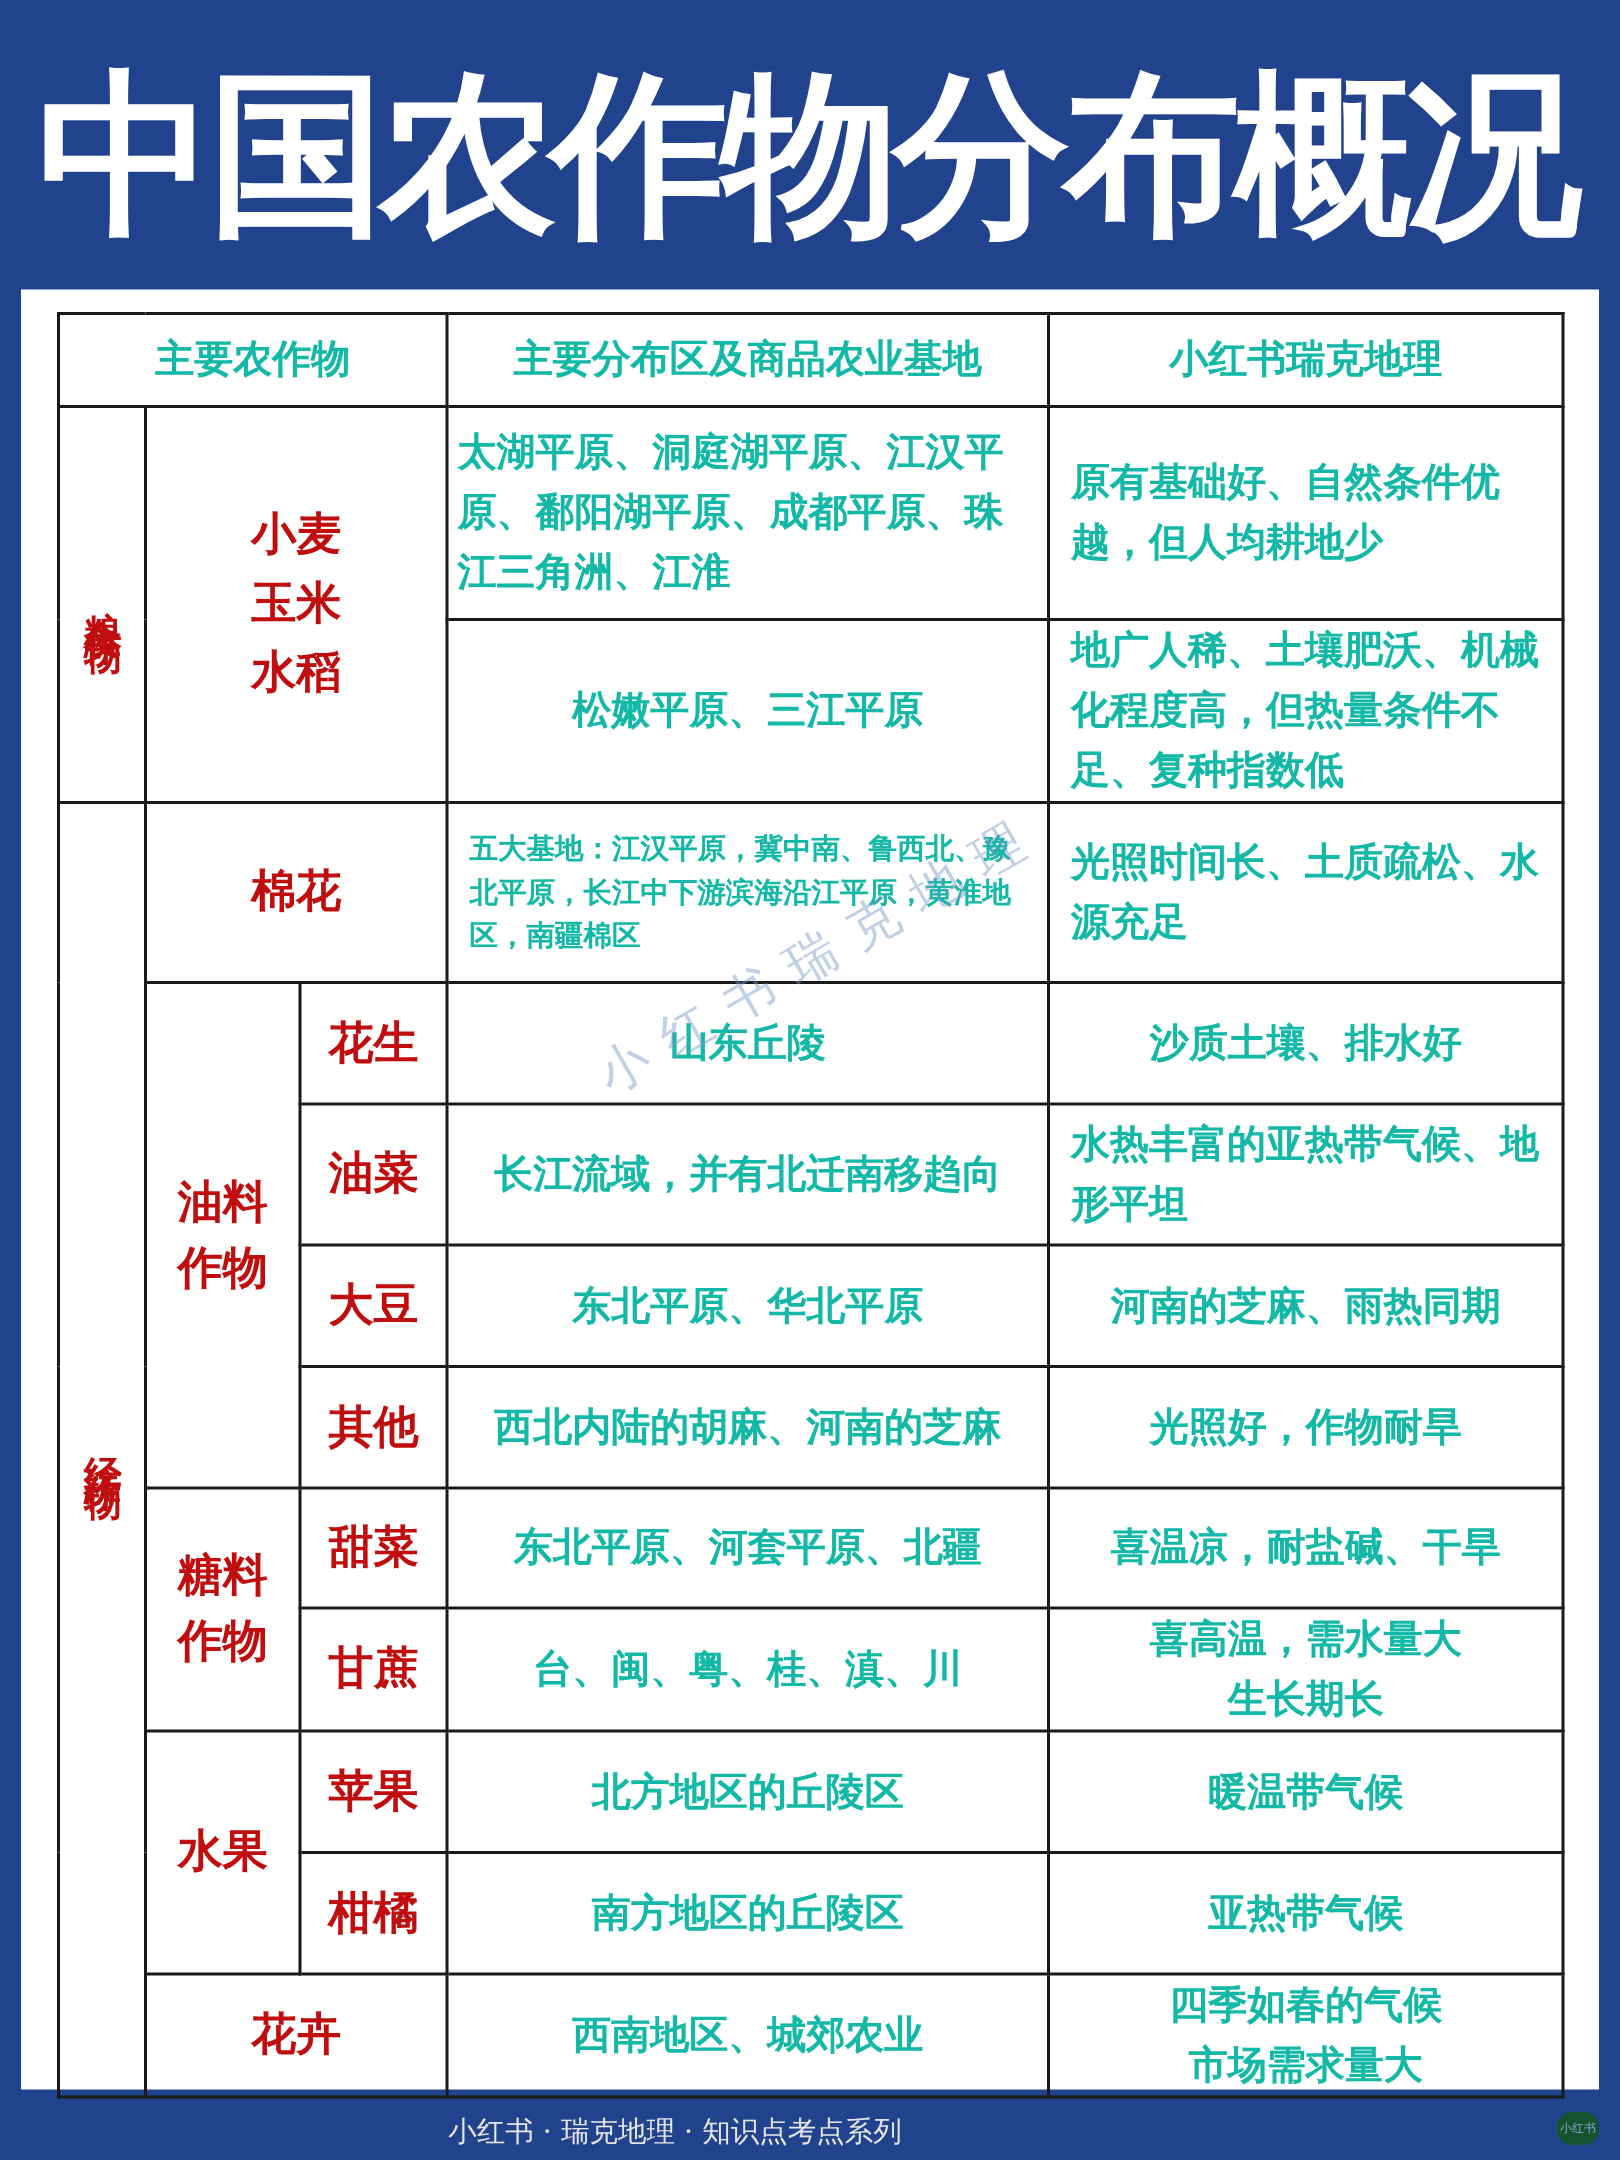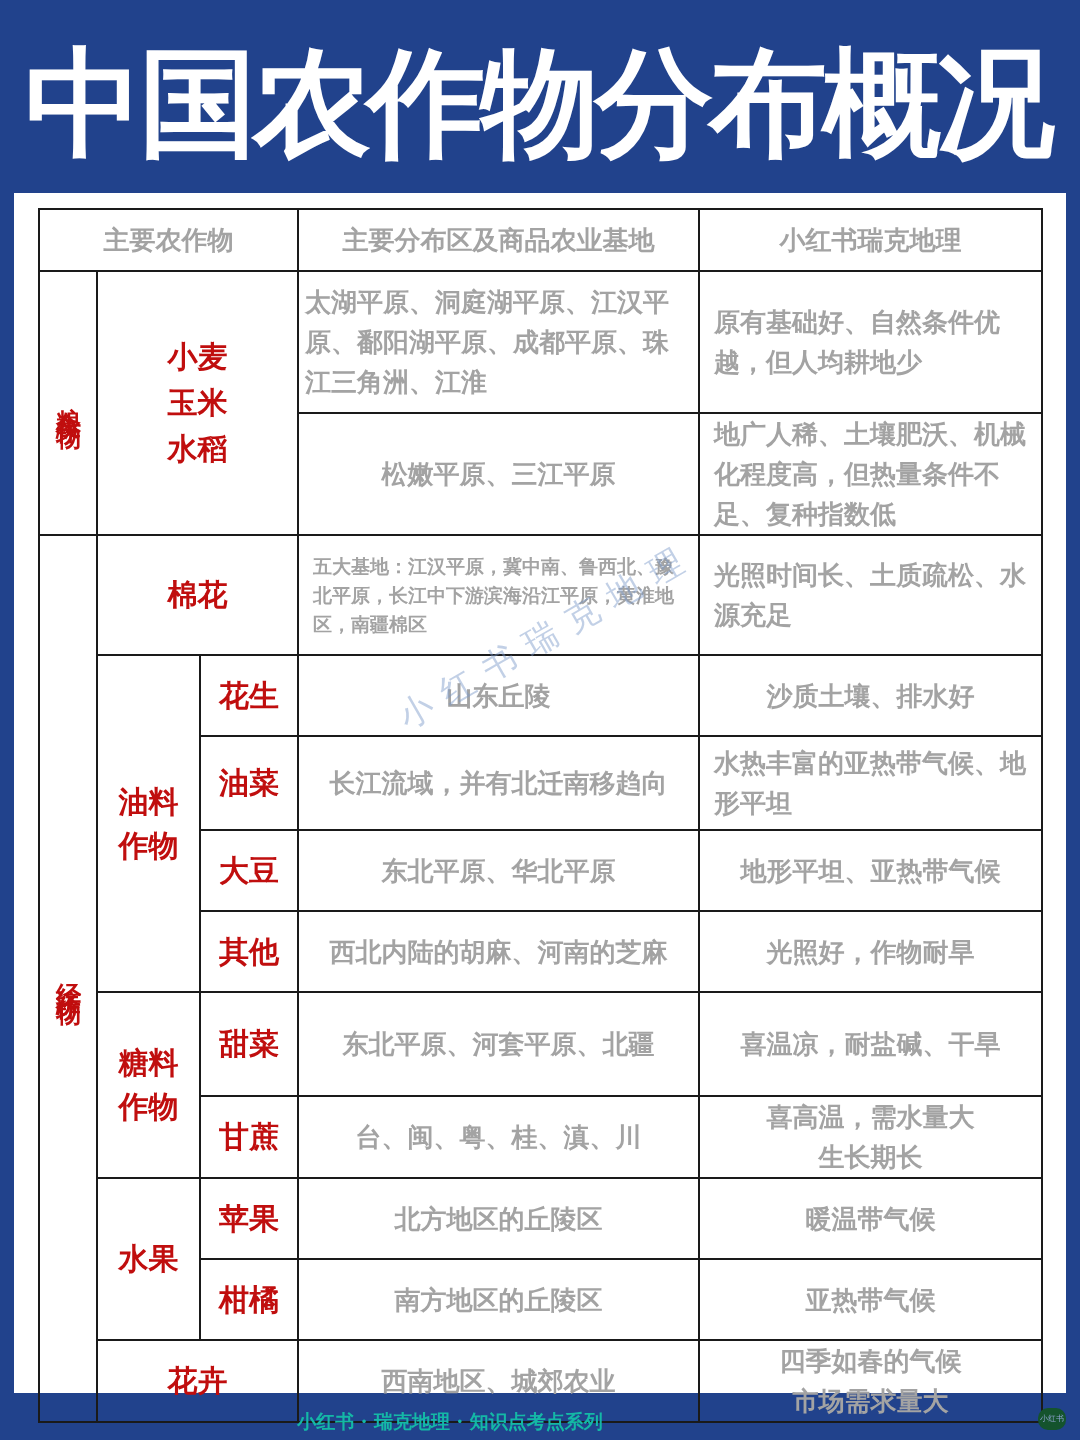--- a/index.html
+++ b/index.html
@@ -1,28 +1,28 @@
 <!DOCTYPE html>
 <html><head>
 <meta charset="utf-8">
 <style>
   html, body { margin:0; padding:0; }
   body { width:1080px; height:1440px; background:#21428c; position:relative; overflow:hidden; font-family:"DejaVu Sans", sans-serif; }
   .title { position:absolute; left:0; top:28px; width:1076px; height:150px; text-align:center; color:#fff; font-family:"DejaVu Serif", serif; font-weight:bold; font-size:118px; line-height:150px; letter-spacing:-4px; white-space:nowrap; }
   .panel { position:absolute; left:14px; top:193px; width:1052px; height:1200px; background:#fff; }
   table { position:absolute; left:38px; top:208px; width:1003px; border-collapse:collapse; table-layout:fixed; }
-  td, th { border:2.5px solid #1a1a1a; text-align:center; vertical-align:middle; padding:0 6px; font-weight:bold; color:#a3a3a3; font-size:26px; line-height:40px; box-sizing:border-box; }
+  td, th { border:2.5px solid #1a1a1a; text-align:center; vertical-align:middle; padding:0 6px; font-weight:bold; color:#14b8a6; font-size:26px; line-height:40px; box-sizing:border-box; }
   th { height:62px; font-size:26px; }
   .red { color:#c00e0e; }
   .vert { font-size:25px; line-height:40px; padding:0; }
   .big { font-size:30px; line-height:46px; }
   .sub { font-size:30px;font-family:Liberation Serif, serif; }
   .left { text-align:left; }
   .small { font-size:19px; line-height:29px; text-align:left; padding:10px 14px; }
-  .footer { position:absolute; left:0; top:1402px; width:900px; text-align:center; color:#14b8a6; font-family:"DejaVu Serif", serif; font-weight:bold; font-size:19px; line-height:38px; }
+  .footer { position:absolute; left:0; top:1402px; width:900px; text-align:center; color:#e5e5e5; font-family:"DejaVu Serif", serif; font-weight:normal; font-size:19px; line-height:38px; }
   .logo { position:absolute; right:14px; top:1408px; width:28px; height:22px; border-radius:10px; background:#14532d; color:#8fa4d2; font-size:8px; line-height:22px; text-align:center; }
   .watermark { position:absolute; left:390px; top:700px; color:rgba(120,150,200,0.45); font-family:"DejaVu Serif", serif; font-size:34px; transform:rotate(-30deg); transform-origin:left top; white-space:nowrap; letter-spacing:14px; pointer-events:none; }
 </style>
 </head>
 <body>
 
 <div class="title">中国农作物分布概况</div>
 <div class="panel"></div>
 
 <table>
@@ -64,28 +64,28 @@
     <td>沙质土壤、排水好</td>
   </tr>
   <tr style="height:81px">
     <td class="red sub">油菜</td>
     <td>长江流域，并有北迁南移趋向</td>
     <td class="left" style="padding:6px 14px">水热丰富的亚热带气候、地形平坦</td>
   </tr>
   <tr style="height:81px">
     <td class="red sub">大豆</td>
     <td>东北平原、华北平原</td>
-    <td>地形平坦、亚热带气候</td>
+    <td>河南的芝麻、雨热同期</td>
   </tr>
   <tr style="height:81px">
     <td class="red sub">其他</td>
     <td>西北内陆的胡麻、河南的芝麻</td>
     <td>光照好，作物耐旱</td>
   </tr>
-  <tr style="height:104px">
+  <tr style="height:80px">
     <td rowspan="2" class="red sub"><span style="display:inline-block;width:70px;line-height:44px">糖料作物</span></td>
     <td class="red sub">甜菜</td>
     <td>东北平原、河套平原、北疆</td>
     <td>喜温凉，耐盐碱、干旱</td>
   </tr>
   <tr style="height:81px">
     <td class="red sub">甘蔗</td>
     <td>台、闽、粤、桂、滇、川</td>
     <td style="white-space:pre-line">喜高温，需水量大
 生长期长</td>

